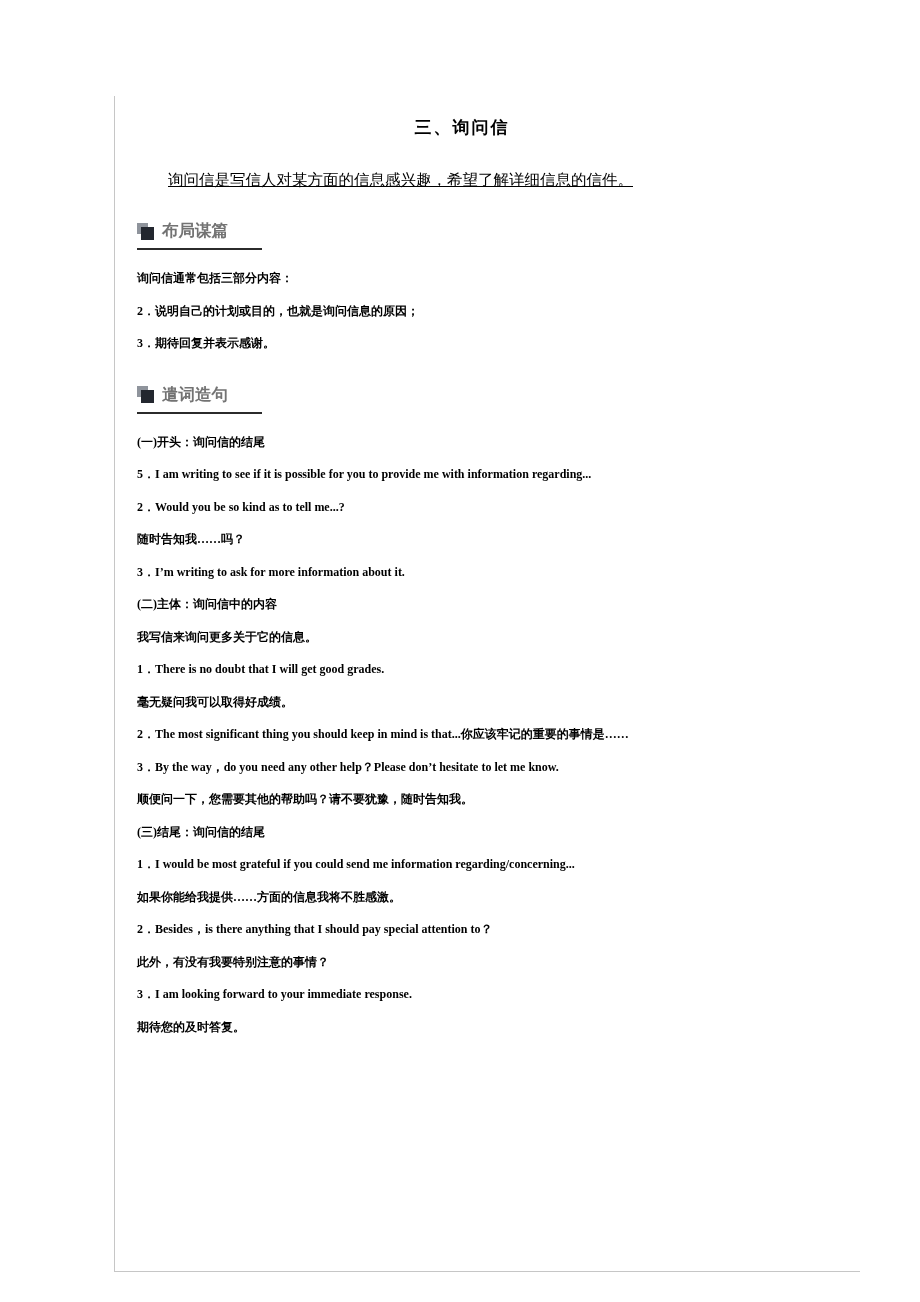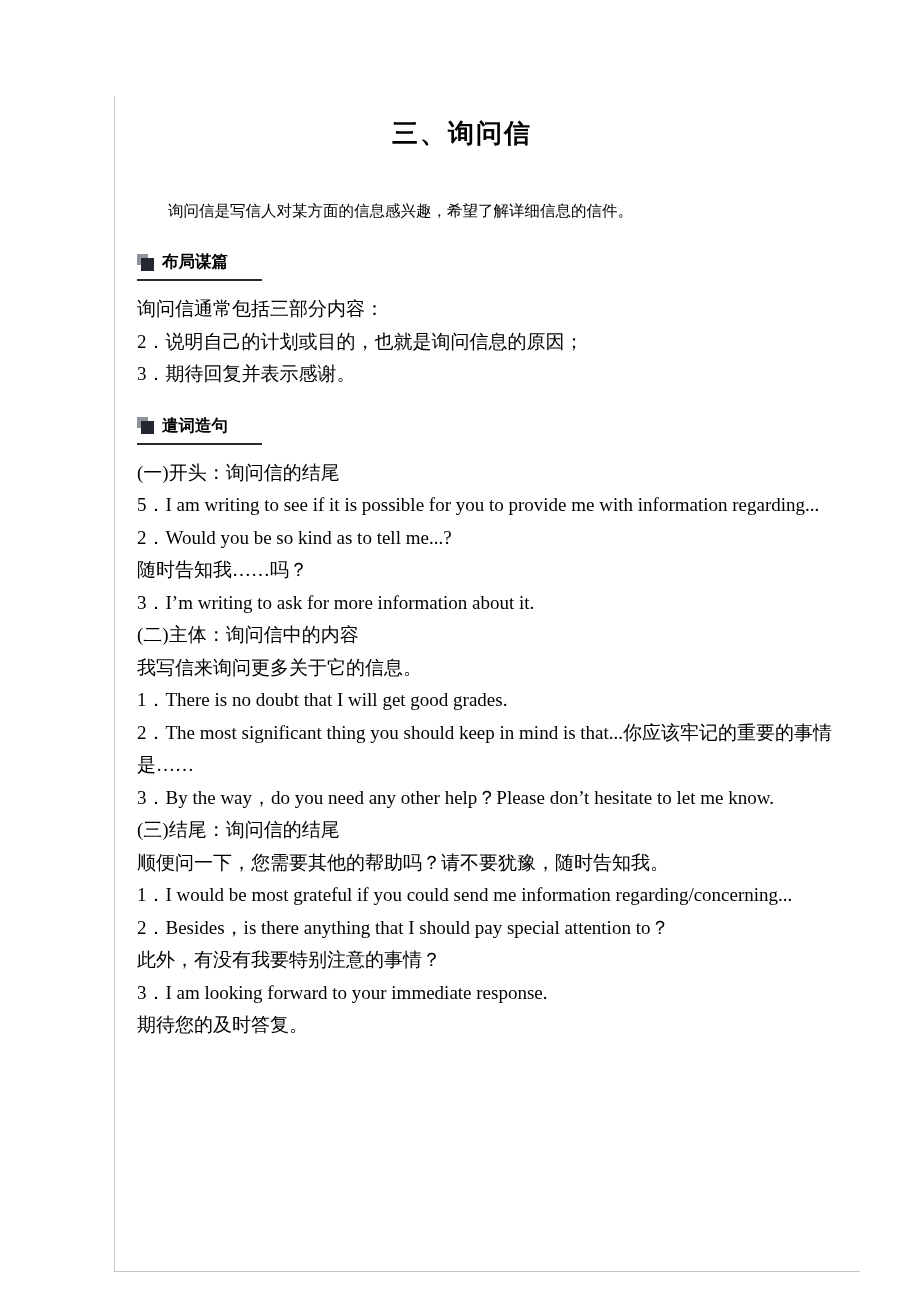--- a/index.html
+++ b/index.html
@@ -33,44 +33,45 @@
   }
   .content {
     position: absolute;
     left: 137px;
     top: 116px;
     width: 748px;
   }
   .title {
     width: 650px;
     text-align: center;
-    font-size: 26px;
+    font-size: 17px;
     font-weight: bold;
     letter-spacing: 2px;
-    margin-bottom: 47px;
+    margin-bottom: 28px;
     font-family: "Liberation Serif", "DejaVu Serif", serif;
   }
   .intro {
     margin: 0 0 26px 0;
     font-size: 15.5px;
     line-height: 25px;
     text-indent: 2em;
     width: 650px;
+    text-decoration: underline;
   }
   .section {
     margin-bottom: 22px;
   }
   .section-header {
     display: inline-flex;
     align-items: center;
     gap: 8px;
     font-family: "Liberation Sans", "DejaVu Sans", sans-serif;
     font-size: 16.5px;
     font-weight: bold;
-    color: #000000;
+    color: #737373;
     border-bottom: 2px solid #2b2b2b;
     padding: 2px 34px 6px 0;
   }
   .icon-square {
     position: relative;
     width: 17px;
     height: 17px;
     display: inline-block;
     flex: 0 0 auto;
   }
@@ -87,23 +88,24 @@
     left: 4px;
     top: 4px;
     width: 13px;
     height: 13px;
     background: #23272f;
   }
   .section-body {
     margin-top: 12px;
   }
   .line {
-    font-size: 19px;
+    font-size: 12px;
     line-height: 32.5px;
     white-space: normal;
+    font-weight: bold;
   }
 </style>
 </head>
 <body>
 
 <div class="page">
   <div class="border-left"></div>
   <div class="border-bottom"></div>
 
   <div class="content">
@@ -137,25 +139,27 @@
       </div>
       <div class="section-body">
         <div class="line">(一)开头：询问信的结尾</div>
         <div class="line">5．I am writing to see if it is possible for you to provide me with information regarding...</div>
         <div class="line">2．Would you be so kind as to tell me...?</div>
         <div class="line">随时告知我……吗？</div>
         <div class="line">3．I’m writing to ask for more information about it.</div>
         <div class="line">(二)主体：询问信中的内容</div>
         <div class="line">我写信来询问更多关于它的信息。</div>
         <div class="line">1．There is no doubt that I will get good grades.</div>
+        <div class="line">毫无疑问我可以取得好成绩。</div>
         <div class="line">2．The most significant thing you should keep in mind is that...你应该牢记的重要的事情是……</div>
         <div class="line">3．By the way，do you need any other help？Please don’t hesitate to let me know.</div>
+        <div class="line">顺便问一下，您需要其他的帮助吗？请不要犹豫，随时告知我。</div>
         <div class="line">(三)结尾：询问信的结尾</div>
-        <div class="line">顺便问一下，您需要其他的帮助吗？请不要犹豫，随时告知我。</div>
         <div class="line">1．I would be most grateful if you could send me information regarding/concerning...</div>
+        <div class="line">如果你能给我提供……方面的信息我将不胜感激。</div>
         <div class="line">2．Besides，is there anything that I should pay special attention to？</div>
         <div class="line">此外，有没有我要特别注意的事情？</div>
         <div class="line">3．I am looking forward to your immediate response.</div>
         <div class="line">期待您的及时答复。</div>
       </div>
     </div>
 
   </div>
 </div>
 

